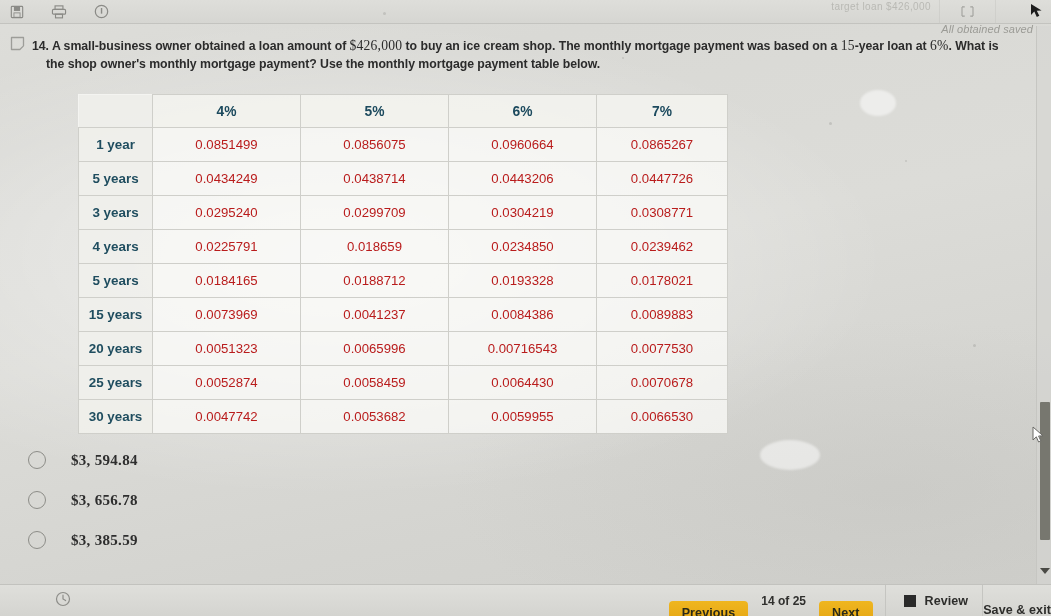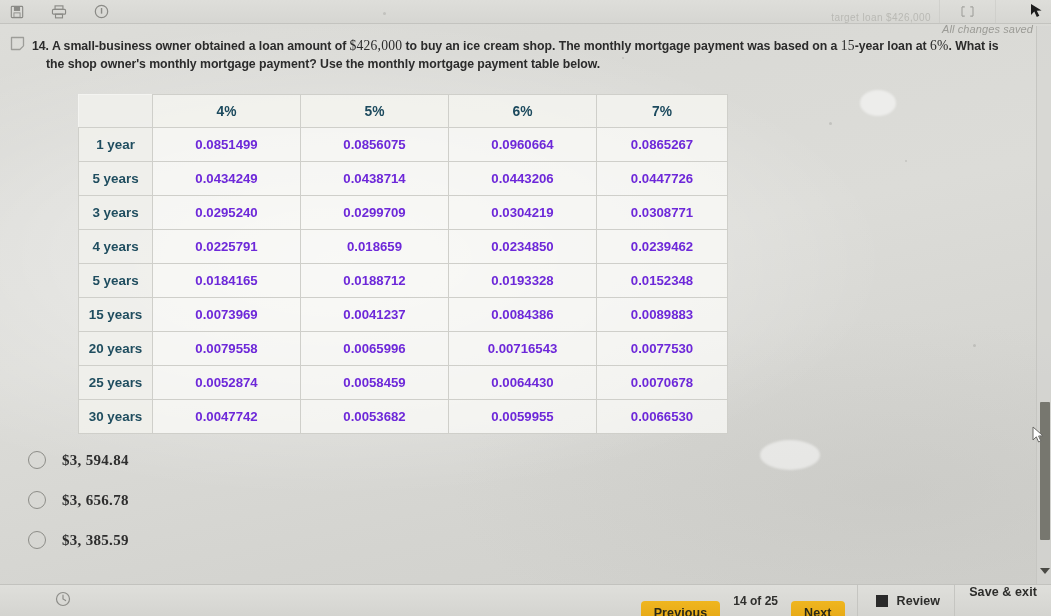--- a/index.html
+++ b/index.html
@@ -48,21 +48,21 @@
     height: 24px;
   }
   .tr-cell {
     width: 56px; height: 24px;
     border-left: 1px solid #c6c6c2;
     display:flex; align-items:center; justify-content:center;
     opacity: .5;
   }
   .ghost-text {
     position: absolute;
-    top: 12px;
+    top: 1px;
     right: 120px;
     font-size: 10px;
     color: #b9b9b4;
     letter-spacing: .4px;
     filter: blur(.6px);
     white-space: nowrap;
   }
   .cursor-top {
     position: absolute;
     top: 2px; right: 4px;
@@ -118,22 +118,22 @@
     width: 100%;
     table-layout: fixed;
     background: rgba(252,252,250,.72);
   }
   table.rate-table td, table.rate-table th {
     border: 1px solid #cfcfca;
     height: 34px;
     text-align: center;
     vertical-align: middle;
     font-size: 13.2px;
-    color: #6d28d9;
-    font-weight: bold;
+    color: #b91c1c;
+    font-weight: normal;
     padding: 0 4px;
   }
   table.rate-table thead th {
     font-weight: bold;
     font-size: 13.8px;
     color: #1c4a5e;
     background: rgba(238,238,234,.55);
     height: 33px;
   }
   table.rate-table thead th.blank { background: rgba(232,232,228,.5); border-left-color: transparent; border-top-color: transparent; }
@@ -154,21 +154,21 @@
   .options {
     position: absolute;
     left: 28px;
     top: 440px;
     width: 430px;
   }
   .opt {
     display: flex;
     align-items: center;
     height: 40px;
-    gap: 16px;
+    gap: 25px;
   }
   .radio {
     width: 18px; height: 18px;
     border: 1.6px solid #8d8d88;
     border-radius: 50%;
     flex: 0 0 18px;
     background: transparent;
   }
   .opt-label {
     font-family: "Liberation Serif", serif;
@@ -229,23 +229,23 @@
     background: #2a2a2a;
     border: 1px solid #2a2a2a;
   }
   .review-label, .save-exit-label {
     font-size: 12.5px;
     color: #2d2d2b;
     font-weight: bold;
     letter-spacing: .1px;
   }
   .save-exit-cell {
-    display:flex; align-items:flex-start;
+    display:flex; align-items:flex-end;
     height: 32px;
-    padding: 0 14px;
+    padding: 0 0;
     border-left: 1px solid #c5c5c1;
   }
 
   
   .scrollbar {
     position: absolute;
     right: 0;
     top: 26px;
     bottom: 32px;
     width: 15px;
@@ -322,21 +322,21 @@
     <div class="tr-cell"></div>
   </div>
 
   <span class="cursor-top">
     <svg width="18" height="18" viewBox="0 0 18 18">
         <path d="M2 2 L2 13 L5.3 9.6 L7.8 15 L10.3 13.8 L7.8 8.8 L12.6 8.6 Z" fill="#1c1c1c"></path>
       </svg>
   </span>
 </div>
 
-<div class="saved-label">All changes saved</div>
+<div class="saved-label">All obtained saved</div>
 
 <div class="question-wrap">
   <div class="q-row">
     <span class="flag-icon">
       <svg width="15" height="15" viewBox="0 0 16 16">
           <path d="M1.6 1.6 H14.4 V10.5 L10.5 14.4 H1.6 Z" fill="none" stroke="#6a6a66" stroke-width="1.4" stroke-linejoin="round"></path>
         </svg>
     </span>
     <div class="q-text">
       <span>14.</span>
@@ -391,32 +391,32 @@
         <td>0.0225791</td>
         <td>0.018659</td>
         <td>0.0234850</td>
         <td>0.0239462</td>
       </tr>
       <tr>
         <th class="rowhead">5 years</th>
         <td>0.0184165</td>
         <td>0.0188712</td>
         <td>0.0193328</td>
-        <td>0.0152348</td>
+        <td>0.0178021</td>
       </tr>
       <tr>
         <th class="rowhead">15 years</th>
         <td>0.0073969</td>
         <td>0.0041237</td>
         <td>0.0084386</td>
         <td>0.0089883</td>
       </tr>
       <tr>
         <th class="rowhead">20 years</th>
-        <td>0.0079558</td>
+        <td>0.0051323</td>
         <td>0.0065996</td>
         <td>0.00716543</td>
         <td>0.0077530</td>
       </tr>
       <tr>
         <th class="rowhead">25 years</th>
         <td>0.0052874</td>
         <td>0.0058459</td>
         <td>0.0064430</td>
         <td>0.0070678</td>

